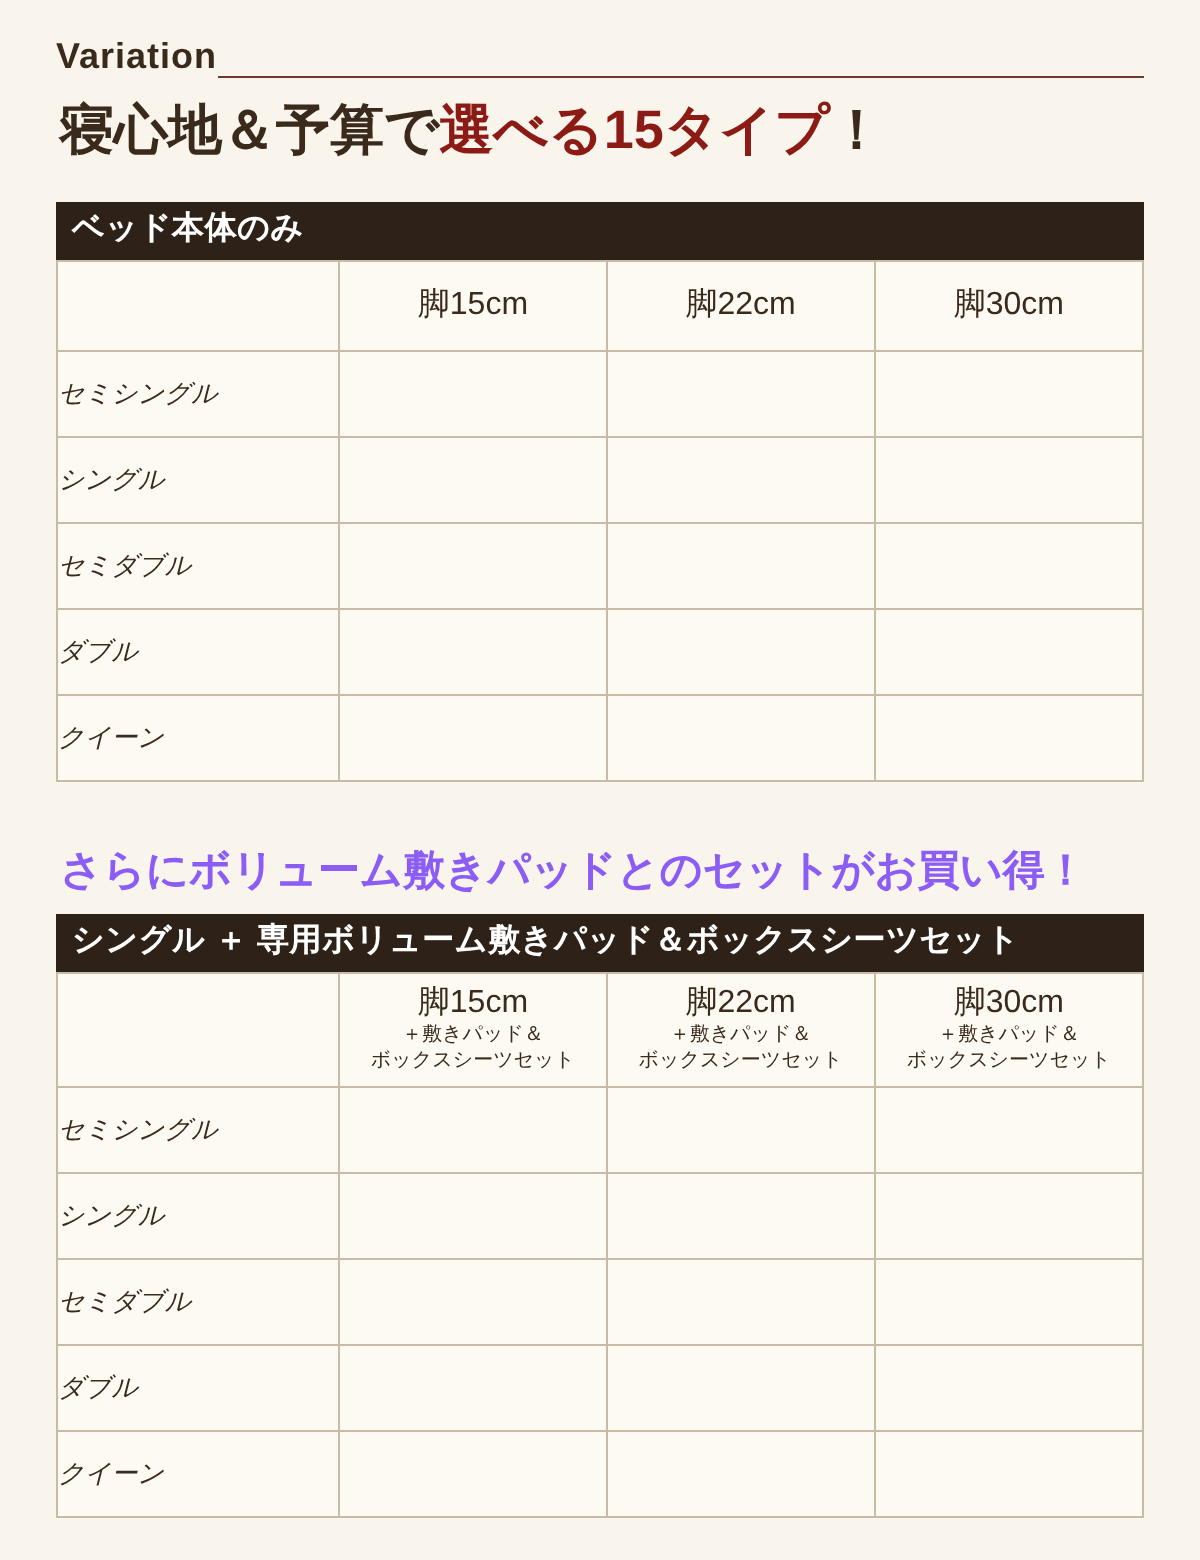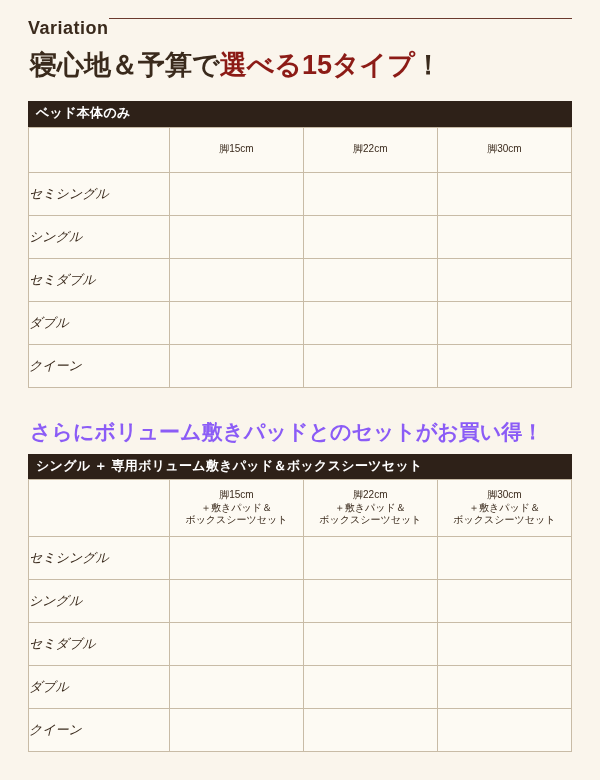--- a/index.html
+++ b/index.html
@@ -18,21 +18,21 @@
     position: relative;
     width: 600px;
     height: 780px;
     box-sizing: border-box;
     padding: 18px 28px 0 28px;
   }
 
   
   .variation-row {
     display: flex;
-    align-items: flex-start;
+    align-items: flex-end;
     gap: 0;
     margin-bottom: 10px;
   }
   .variation-label {
     font-size: 18px;
     font-weight: bold;
     letter-spacing: 0.5px;
     color: #3a2a1c;
     white-space: nowrap;
   }
@@ -52,21 +52,21 @@
     margin: 0 0 20px 2px;
   }
   .headline .accent {
     color: #8c1b16;
   }
 
   
   .bar-caption {
     background: #2e2118;
     color: #ffffff;
-    font-size: 13px;
+    font-size: 16px;
     font-weight: bold;
     padding: 5px 8px 6px 8px;
     line-height: 1.1;
     letter-spacing: 0.3px;
   }
 
   
   table.variation-table {
     width: 100%;
     border-collapse: collapse;
@@ -84,21 +84,21 @@
     font-size: 14px;
     font-weight: normal;
     color: #3a2a1c;
     text-align: center;
     vertical-align: middle;
   }
   table.variation-table.tall thead th {
     height: 56px;
   }
   .col-head-main {
-    font-size: 10px;
+    font-size: 16px;
     line-height: 1.25;
     display: block;
     text-align: center;
   }
   .col-head-sub {
     font-size: 10px;
     line-height: 1.25;
     display: block;
     color: #3a2a1c;
   }

